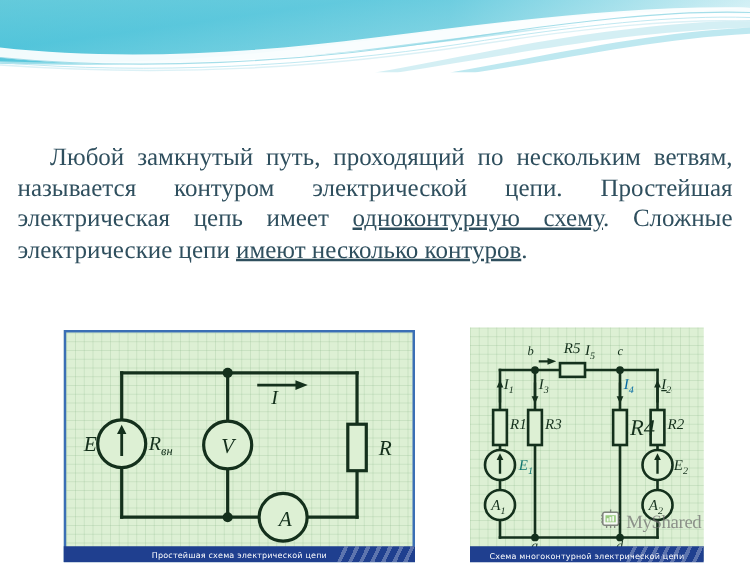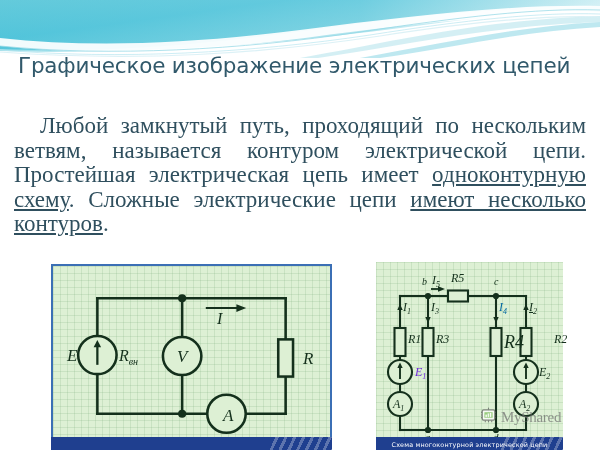--- a/index.html
+++ b/index.html
@@ -49,21 +49,21 @@
     letter-spacing: -0.2px;
   }
 
   
   .body-text {
     position: absolute;
     left: 14px;
     top: 114px;
     width: 572px;
     font-family: "Liberation Serif", serif;
-    font-size: 23px;
+    font-size: 20px;
     line-height: 24.6px;
     color: #2f4f5e;
     text-align: justify;
     text-indent: 26px;
     text-justify: inter-word;
   }
   .body-text .u { text-decoration: underline; }
 
   
   .figure {
@@ -185,23 +185,20 @@
       <path d="M0,0 L600,0 L600,6 C480,14 380,34 250,44 C160,51 70,53 0,51 Z" fill="url(#gTeal2)" opacity="0.55"></path>
       <path d="M0,38 C90,48 190,44 300,30 C410,16 510,4 600,6 L600,14 C505,13 412,24 305,38 C195,52 92,56 0,46 Z" fill="#ffffff" opacity="0.92"></path>
       <path d="M0,46 C110,57 240,50 360,32 C460,17 535,8 600,10" fill="none" stroke="#8fd6e4" stroke-width="0.9" opacity="0.8"></path>
       <path d="M0,50 C120,60 250,53 370,35 C465,20 540,12 600,14" fill="none" stroke="#b9e6ef" stroke-width="0.8" opacity="0.9"></path>
       <path d="M300,58 C400,40 480,20 600,16 L600,22 C490,26 410,44 318,58 Z" fill="#a9e0ea" opacity="0.5"></path>
       <path d="M360,58 C450,42 520,26 600,22 L600,27 C525,31 460,46 380,58 Z" fill="#6fcbdd" opacity="0.45"></path>
       <path d="M0,52 C140,62 260,54 380,36 C470,22 540,15 600,17" fill="none" stroke="#d8f0f5" stroke-width="1.2" opacity="0.9"></path>
     </svg>
   </div>
 
-  <div class="title">
-    <span>Графическое изображение электрических цепей</span>
-  </div>
 
   <div class="body-text" id="bodyParagraph"><span>    Любой замкнутый путь, проходящий по нескольким ветвям, называется контуром электрической цепи. Простейшая электрическая цепь имеет </span><span class="u">одноконтурную схему</span><span>. Сложные электрические цепи </span><span class="u">имеют несколько контуров</span><span>.</span></div>
 
   <div class="figure fig-left">
     <div class="grid-bg"></div>
     <div class="fig-canvas">
       <svg viewBox="0 0 281 186" preserveAspectRatio="none" aria-hidden="true">
         <g stroke="#14301c" stroke-width="2.6" fill="none" stroke-linecap="square">
 
           <line x1="45" y1="33" x2="236" y2="33"></line>
@@ -252,20 +249,21 @@
 
     <div style="position:absolute;left:170px;top:140px;font-family:'Liberation Serif',serif;font-style:italic;font-size:17px;color:#14301c;">A</div>
 
     <div style="position:absolute;left:250px;top:83px;font-family:'Liberation Serif',serif;font-style:italic;font-size:17px;color:#14301c;">R</div>
 
     <div style="position:absolute;left:164px;top:44px;font-family:'Liberation Serif',serif;font-style:italic;font-size:16px;color:#14301c;">I</div>
   </div>
 
   <div class="caption cap-left">
     <div class="cap-stripes"></div>
+    <span class="cap-text">Простейшая схема электрической цепи</span>
   </div>
 
   <div class="figure fig-right">
     <div class="grid-bg"></div>
     <div class="fig-canvas">
       <svg viewBox="0 0 187 188" preserveAspectRatio="none" aria-hidden="true">
         <g stroke="#14301c" stroke-width="2.1" fill="none" stroke-linecap="square">
 
           <line x1="24" y1="34" x2="52" y2="34"></line>
 
@@ -331,21 +329,21 @@
         <line x1="150" y1="60" x2="150" y2="46" stroke="#14301c" stroke-width="1.9"></line>
         <polygon points="150,42 147.3,48 152.7,48" fill="#14301c"></polygon>
 
         <line x1="55" y1="27" x2="64" y2="27" stroke="#14301c" stroke-width="1.8"></line>
         <polygon points="69,27 62,24.3 62,29.7" fill="#14301c"></polygon>
       </svg>
     </div>
 
     <div style="position:absolute;left:46px;top:14px;font-family:'Liberation Serif',serif;font-style:italic;font-size:10px;color:#14301c;">b</div>
 
-    <div style="position:absolute;left:56px;top:11px;font-family:'Liberation Serif',serif;font-style:italic;font-size:12px;color:#14301c;white-space:nowrap;">
+    <div style="position:absolute;left:56px;top:11px;font-family:'Liberation Serif',serif;font-style:italic;font-size:12px;color:#14301c;white-space:nowrap;padding-left:36px;">
       <span>I</span><sub style="font-size:8px;">5</sub>
     </div>
 
     <div style="position:absolute;left:75px;top:9px;font-family:'Liberation Serif',serif;font-style:italic;font-size:12px;color:#14301c;">R5</div>
 
     <div style="position:absolute;left:118px;top:14px;font-family:'Liberation Serif',serif;font-style:italic;font-size:10px;color:#14301c;">c</div>
 
     <div style="position:absolute;left:27px;top:38px;font-family:'Liberation Serif',serif;font-style:italic;font-size:12px;color:#14301c;white-space:nowrap;">
       <span>I</span><sub style="font-size:8px;">1</sub>
     </div>
@@ -361,23 +359,23 @@
     <div style="position:absolute;left:153px;top:38px;font-family:'Liberation Serif',serif;font-style:italic;font-size:12px;color:#14301c;white-space:nowrap;text-decoration:underline;">
       <span>I</span><sub style="font-size:8px;">2</sub>
     </div>
 
     <div style="position:absolute;left:32px;top:70px;font-family:'Liberation Serif',serif;font-style:italic;font-size:12px;color:#14301c;">R1</div>
 
     <div style="position:absolute;left:60px;top:70px;font-family:'Liberation Serif',serif;font-style:italic;font-size:12px;color:#14301c;">R3</div>
 
     <div style="position:absolute;left:128px;top:70px;font-family:'Liberation Serif',serif;font-style:italic;font-size:18px;color:#14301c;">R4</div>
 
-    <div style="position:absolute;left:158px;top:70px;font-family:'Liberation Serif',serif;font-style:italic;font-size:12px;color:#14301c;padding-left:20px;">R2</div>
-
-    <div style="position:absolute;left:39px;top:103px;font-family:'Liberation Serif',serif;font-style:italic;font-size:12px;color:#6d28d9;white-space:nowrap;">
+    <div style="position:absolute;left:158px;top:70px;font-family:'Liberation Serif',serif;font-style:italic;font-size:12px;color:#14301c;">R2</div>
+
+    <div style="position:absolute;left:39px;top:103px;font-family:'Liberation Serif',serif;font-style:italic;font-size:12px;color:#0f766e;white-space:nowrap;">
       <span>E</span><sub style="font-size:8px;">1</sub>
     </div>
 
     <div style="position:absolute;left:163px;top:103px;font-family:'Liberation Serif',serif;font-style:italic;font-size:12px;color:#14301c;white-space:nowrap;">
       <span>E</span><sub style="font-size:8px;">2</sub>
     </div>
 
     <div style="position:absolute;left:17px;top:135px;font-family:'Liberation Serif',serif;font-style:italic;font-size:12px;color:#14301c;white-space:nowrap;">
       <span>A</span><sub style="font-size:8px;">1</sub>
     </div>

